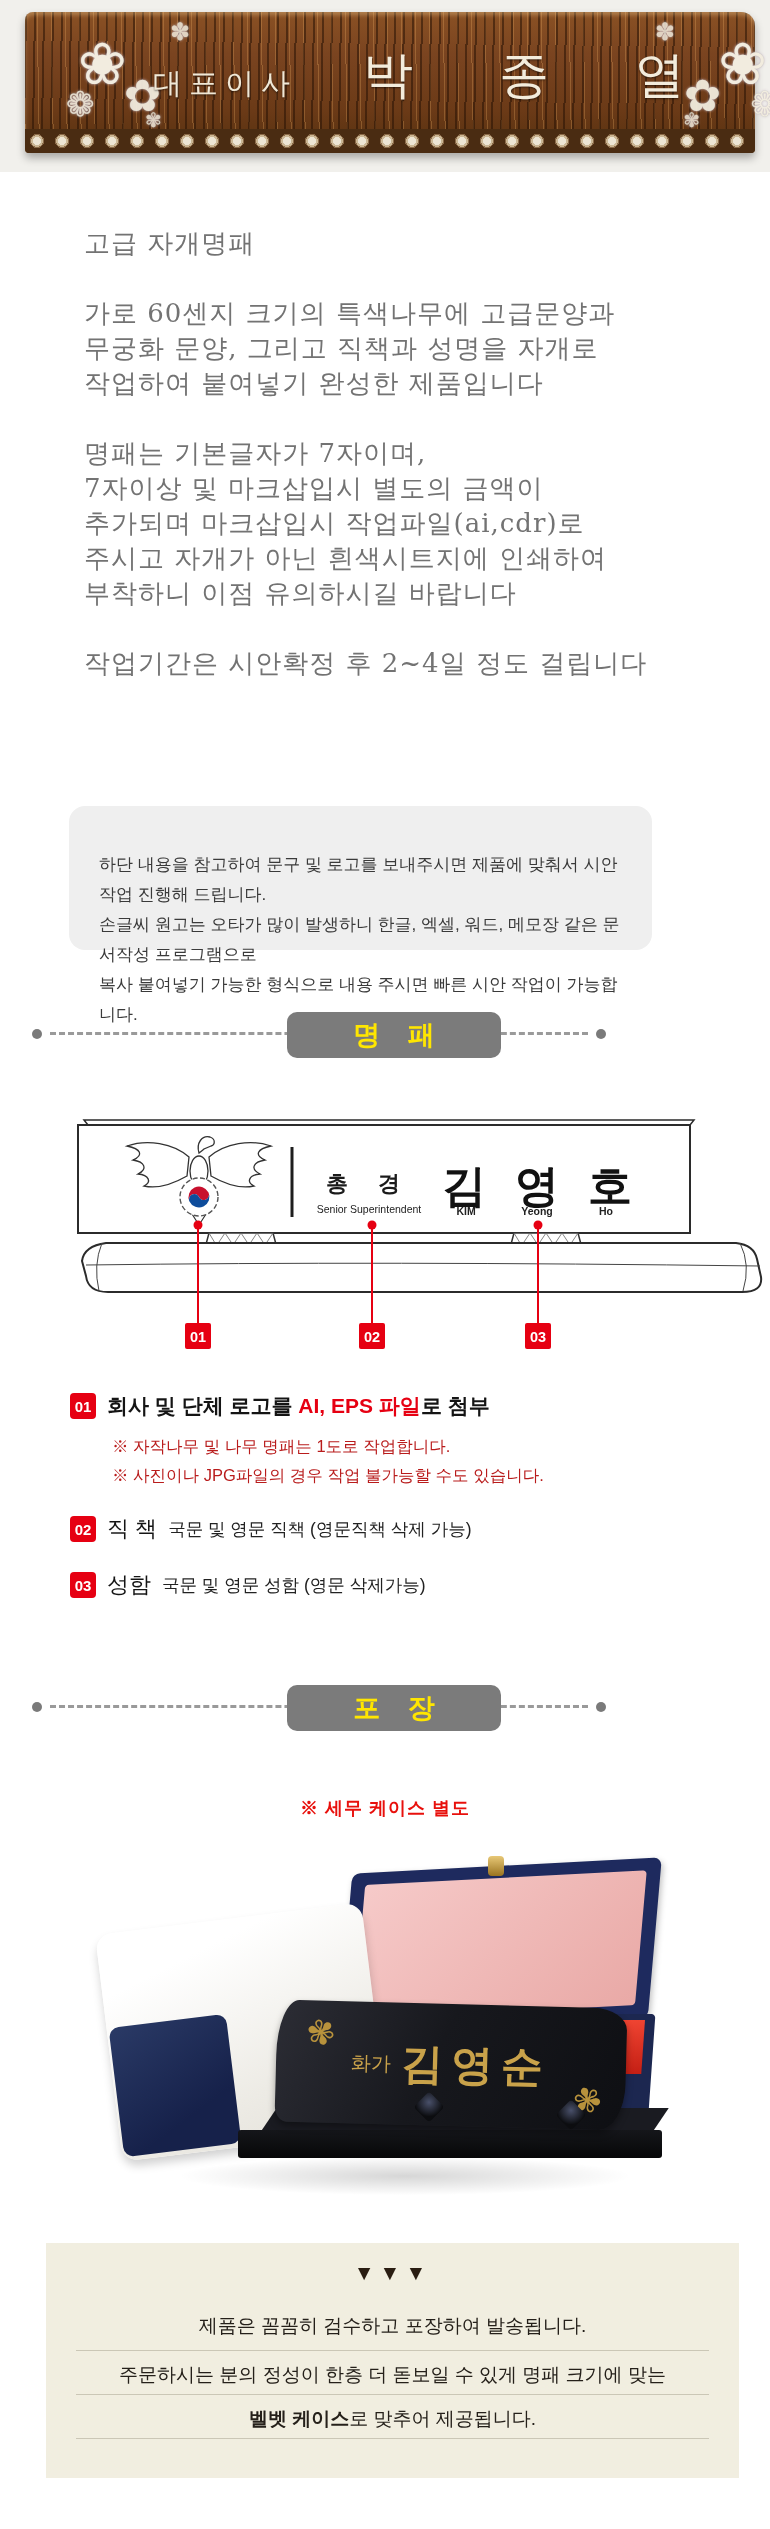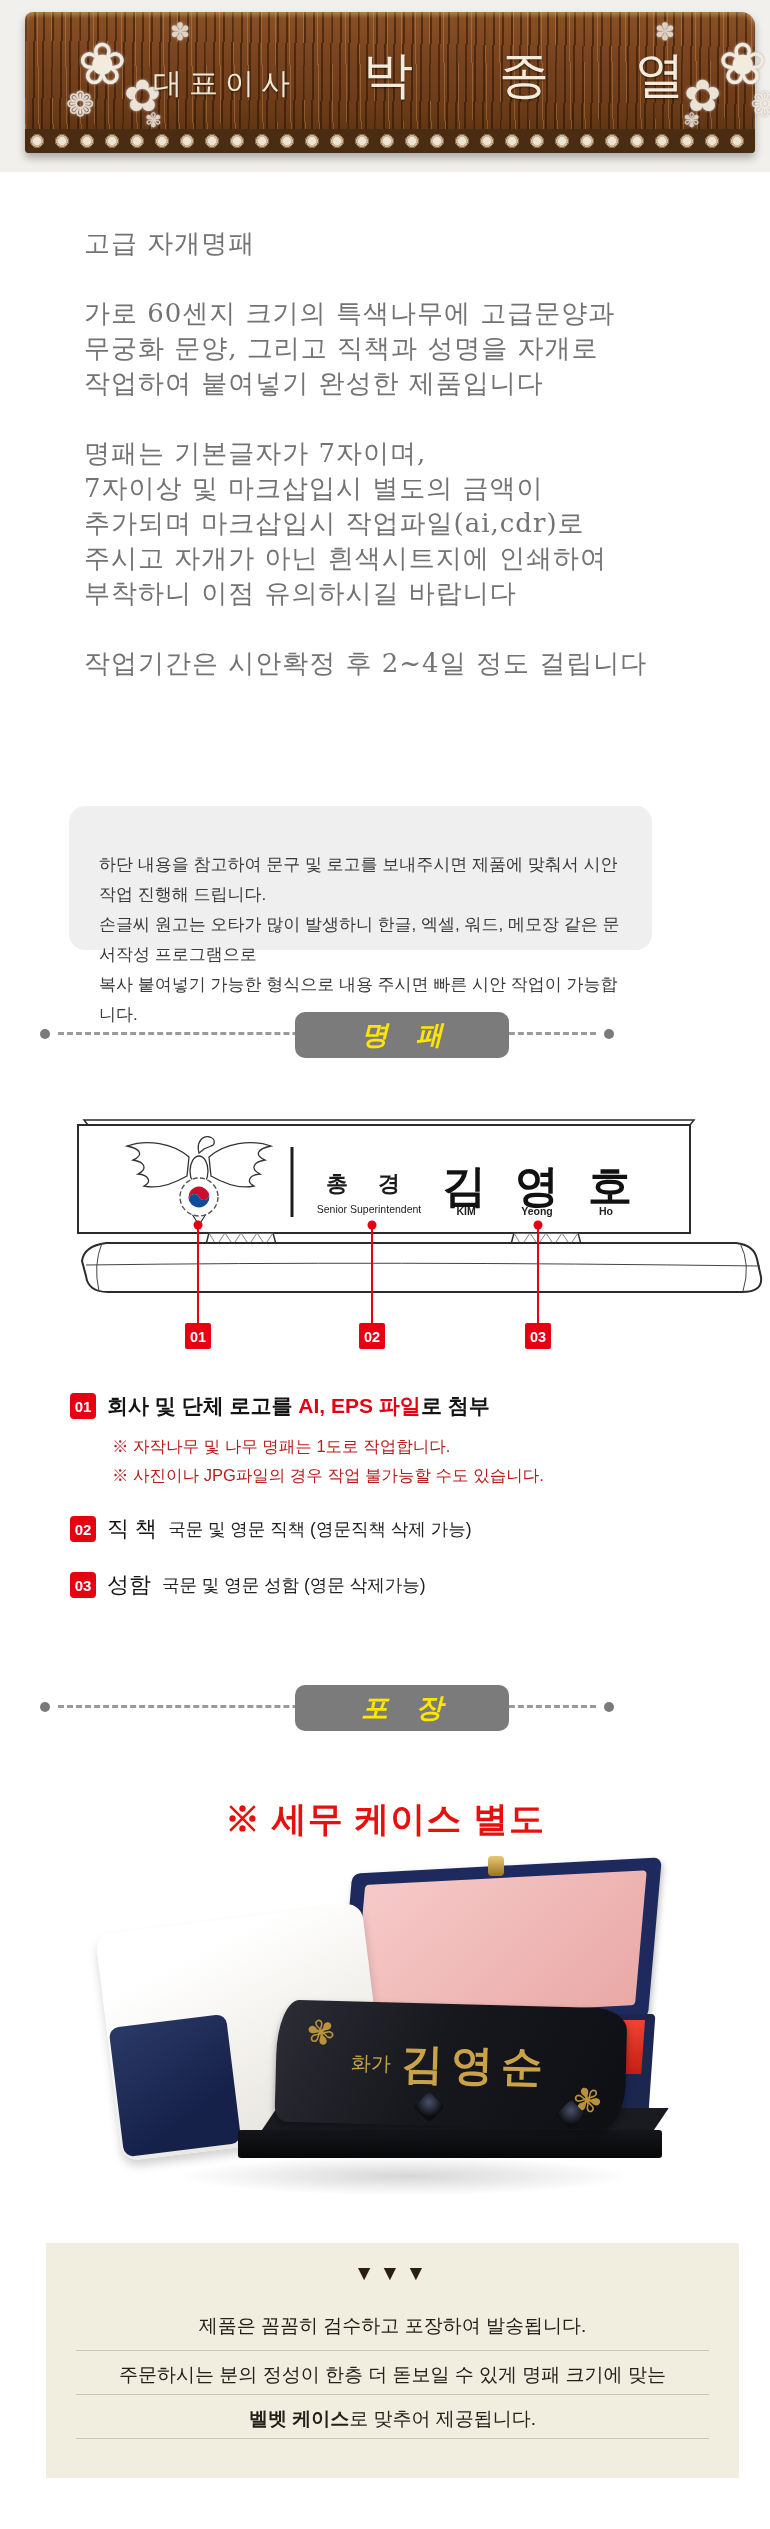--- a/index.html
+++ b/index.html
@@ -40,21 +40,21 @@
   .intro .gap{margin-top:35px;}
 
   
   .guide-panel{position:absolute;left:45px;top:806px;width:583px;height:144px;background:#efefef;border-radius:16px;margin-left:24px;}
   .guide-text{position:absolute;left:30px;right:20px;top:44px;font-size:17px;line-height:30px;color:#3a3a3a;}
   .guide-banner{position:absolute;left:233px;top:773px;width:298px;height:64px;background:#e8701c;
     border-radius:12px;display:flex;align-items:center;justify-content:center;
     color:#fff;font-size:33px;font-weight:bold;letter-spacing:2px;}
 
   
-  .divider{position:absolute;left:16px;width:622px;height:46px;font-style:italic;}
+  .divider{position:absolute;left:8px;width:622px;height:46px;}
   .divider .dash{position:absolute;left:42px;right:42px;top:20px;border-top:3px dashed #9a9a9a;}
   .divider .dot{position:absolute;top:17px;width:10px;height:10px;border-radius:50%;background:#7a7a7a;}
   .divider .dot.left{left:24px;}
   .divider .dot.right{right:24px;}
   .divider .pill{position:absolute;left:279px;top:0;width:214px;height:46px;background:#7b7b7b;
     border-radius:10px;display:flex;align-items:center;justify-content:center;
     color:#ffe600;font-size:27px;font-weight:bold;letter-spacing:10px;text-indent:10px;}
 
   
   .diagram{position:absolute;left:0;top:1113px;}
@@ -64,21 +64,21 @@
   .badge{width:26px;height:26px;background:#e60012;border-radius:4px;color:#fff;font-size:15px;
     font-weight:bold;display:flex;align-items:center;justify-content:center;flex:0 0 auto;}
   .pt-title{font-size:21px;font-weight:bold;color:#141414;}
   .pt-title .red{color:#e60012;}
   .pt-big{font-size:22px;font-weight:normal;color:#141414;}
   .pt-desc{font-size:17.5px;color:#222;}
   .pt-notes{position:absolute;left:112px;top:1432px;font-size:16.5px;line-height:29px;color:#b91c1c;}
 
   
   .suede-note{position:absolute;left:0;top:1796px;width:770px;text-align:center;
-    font-size:35px;font-weight:bold;color:#e8100c;letter-spacing:1px;}
+    font-size:18px;font-weight:bold;color:#e8100c;letter-spacing:1px;}
 
   .photo{position:absolute;left:0;top:1858px;width:770px;height:382px;background:#fff;}
   .pshadow{position:absolute;left:170px;top:298px;width:470px;height:40px;
     background:radial-gradient(ellipse at center,rgba(0,0,0,.16),rgba(0,0,0,0) 68%);}
   .case-lid{position:absolute;left:345px;top:8px;width:310px;height:160px;background:#1e2a5e;
     border-radius:8px;transform:rotate(-3deg) skewX(-8deg);box-shadow:2px 3px 6px rgba(0,0,0,.25);z-index:1;}
   .lid-pink{position:absolute;left:14px;right:14px;top:12px;bottom:14px;border-radius:4px;
     background:linear-gradient(135deg,#f6cac9,#e9a9a6);}
   .clasp{position:absolute;left:488px;top:-2px;width:16px;height:20px;border-radius:4px;
     background:linear-gradient(#e8c877,#9a7420);z-index:2;}

